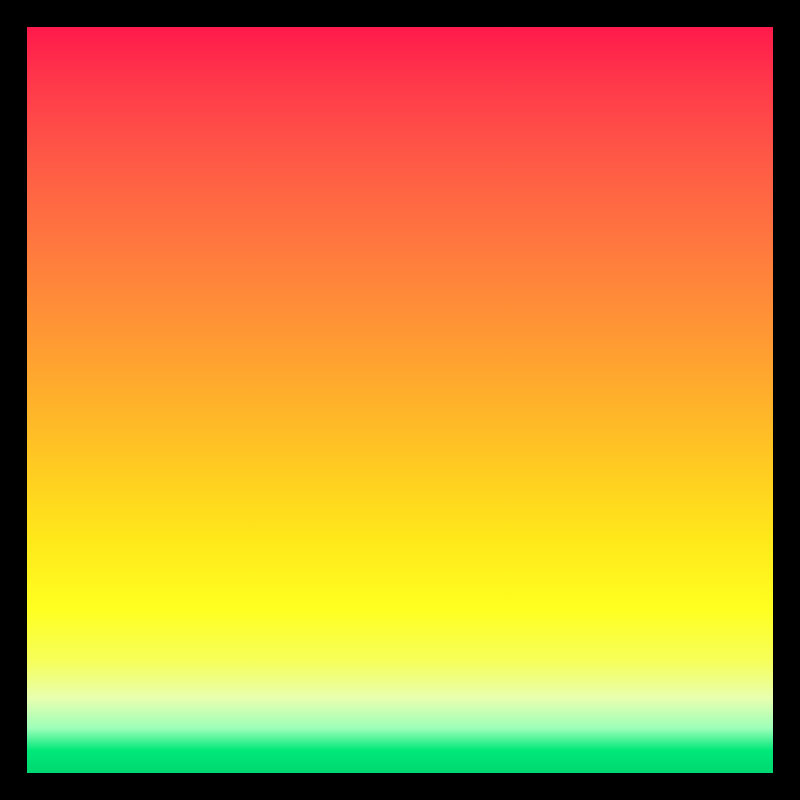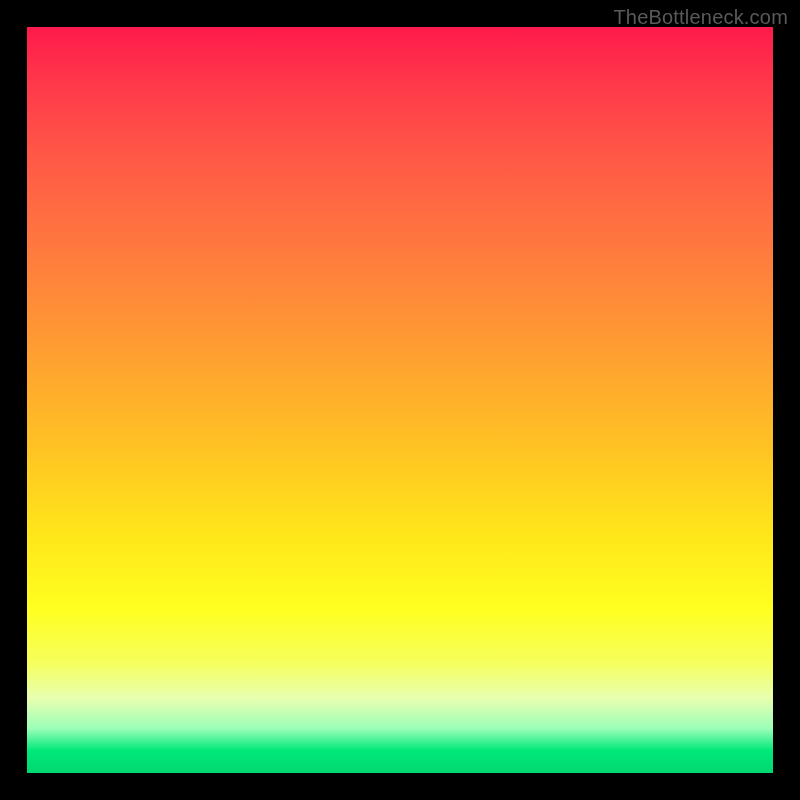--- a/index.html
+++ b/index.html
@@ -70,14 +70,13 @@
         <circle cx="264.8" cy="690.0" r="9" fill="#dc6b6b"></circle>
         <circle cx="279.8" cy="716.2" r="9" fill="#dc6b6b"></circle>
         <circle cx="298.4" cy="734.8" r="9" fill="#dc6b6b"></circle>
         <circle cx="320.8" cy="742.3" r="9" fill="#dc6b6b"></circle>
         <circle cx="343.2" cy="742.3" r="9" fill="#dc6b6b"></circle>
         <circle cx="365.5" cy="734.8" r="9" fill="#dc6b6b"></circle>
         <circle cx="384.2" cy="719.9" r="9" fill="#dc6b6b"></circle>
         <circle cx="399.1" cy="697.5" r="9" fill="#dc6b6b"></circle>
       </svg>
   </div>
-  <div class="watermark">TheBottleneck.com</div>
 </div>
 
 </body></html>

